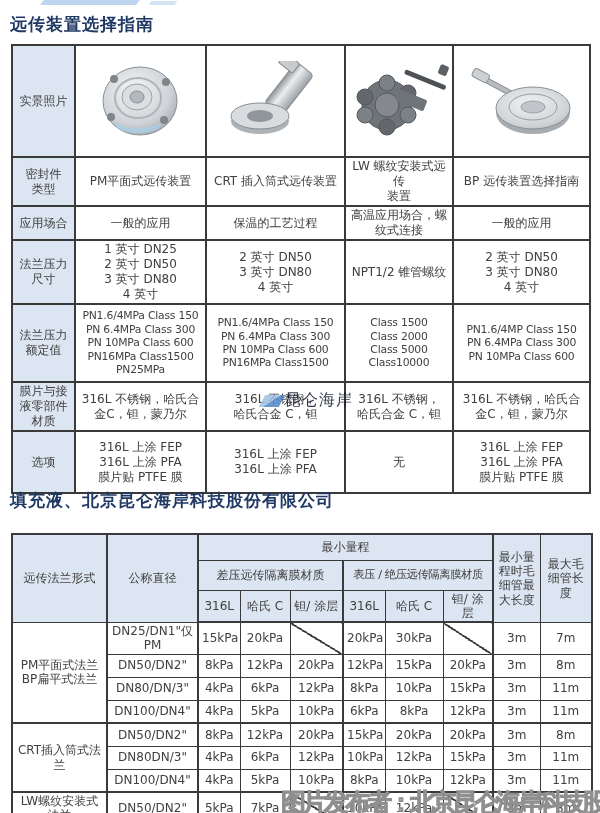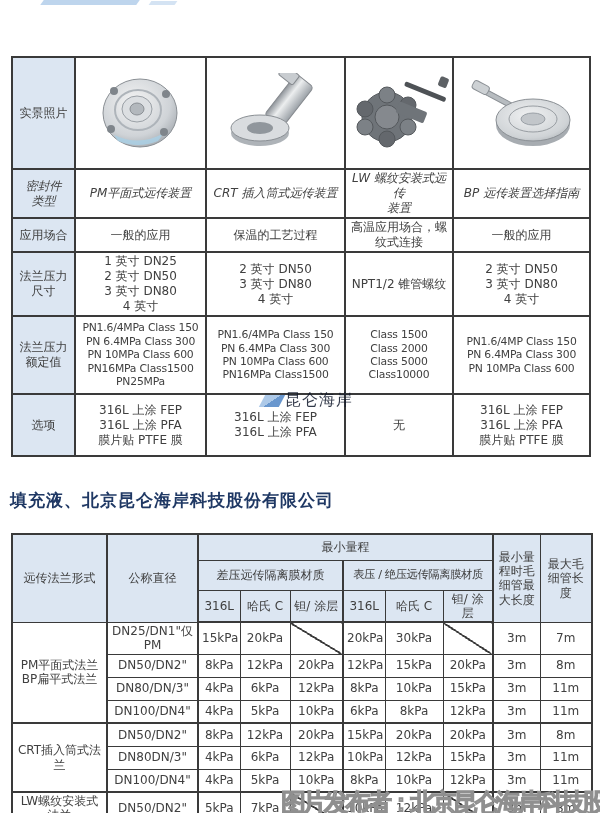--- a/index.html
+++ b/index.html
@@ -11,25 +11,25 @@
   .decor-b{position:absolute;left:150px;top:1px;width:26px;height:4px;background:#c9dcf0;transform:skewX(-35deg);opacity:.8;}
 
   .sec-title{position:absolute;left:10px;margin:0;font-size:17px;font-weight:bold;color:#1f3864;letter-spacing:1px;}
   #title1{top:13px;}
   #title2{top:489px;}
 
   table{border-collapse:collapse;table-layout:fixed;position:absolute;left:11px;}
   td,th{vertical-align:middle;text-align:center;white-space:pre-line;overflow:hidden;padding:1px 3px;}
 
   
-  table.sel{top:56px;width:578px;font-size:12px;border-radius:28px;}
+  table.sel{top:44px;width:578px;font-size:12px;border-radius:28px;}
   table.sel td{border:2px solid #3a3a3a;line-height:1.25;}
   table.sel .lbl{background:#dce6f2;}
   tr.r-photo{height:84px;}
-  tr.r-seal{height:45px;font-style:italic;}
+  tr.r-seal{height:45px;}
   tr.r-app{height:30px;margin-left:16px;}
   tr.r-proc{height:60px;}
   tr.r-flange{height:78px;}
   tr.r-diaph{height:44px;}
   tr.r-opt{height:62px;}
   td.flange{font-size:10.8px;letter-spacing:-0.2px;line-height:1.35;}
   td.photo{padding:0;background:#fff;}
   td.photo svg{display:block;margin:0 auto;}
 
   
@@ -57,20 +57,21 @@
           -webkit-text-stroke:1px #8f8f8f;white-space:nowrap;}
 </style>
 </head>
 <body>
 
 <div class="page">
 
   <div class="decor-a"></div>
   <div class="decor-b"></div>
 
+  <h1 id="title1" class="sec-title">远传装置选择指南</h1>
 
   <table class="sel">
     <colgroup>
         <col style="width:63px">
         <col style="width:131px">
         <col style="width:139px">
         <col style="width:108px">
         <col style="width:137px">
       </colgroup>
     <tbody>
@@ -190,20 +191,31 @@
 PN 10MPa     Class 600
 PN16MPa    Class1500</td>
       <td class="flange">Class 1500
 Class 2000
 Class 5000
 Class10000</td>
       <td class="flange">PN1.6/4MP  Class 150
 PN 6.4MPa   Class 300
 PN 10MPa    Class 600</td>
     </tr>
+    <tr class="r-diaph">
+      <td class="lbl">膜片与接
+液零部件
+材质</td>
+      <td>316L 不锈钢，哈氏合金C，钽，蒙乃尔</td>
+      <td>316L 不锈钢，
+哈氏合金 C，钽</td>
+      <td>316L 不锈钢，
+哈氏合金 C，钽</td>
+      <td>316L 不锈钢，哈氏合金C，钽，蒙乃尔</td>
+    </tr>
     <tr class="r-opt">
       <td class="lbl">选项</td>
       <td>316L 上涂 FEP
 316L 上涂 PFA
 膜片贴 PTFE 膜</td>
       <td>316L 上涂 FEP
 316L 上涂 PFA</td>
       <td>无</td>
       <td>316L 上涂 FEP
 316L 上涂 PFA

